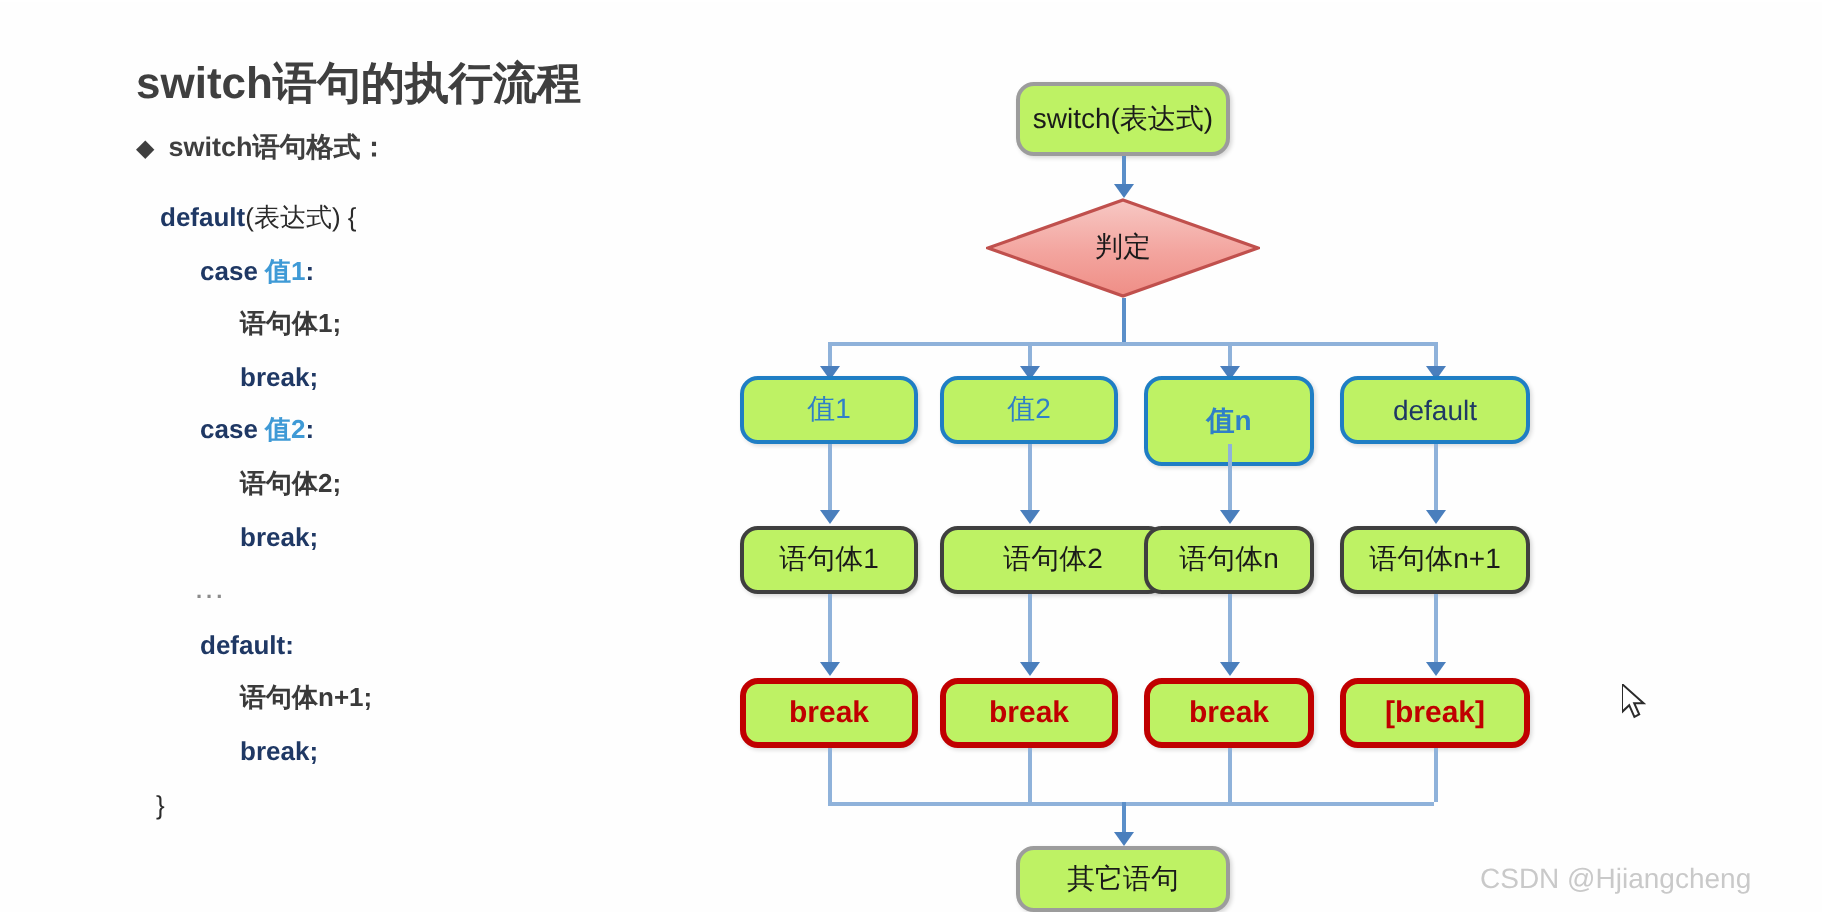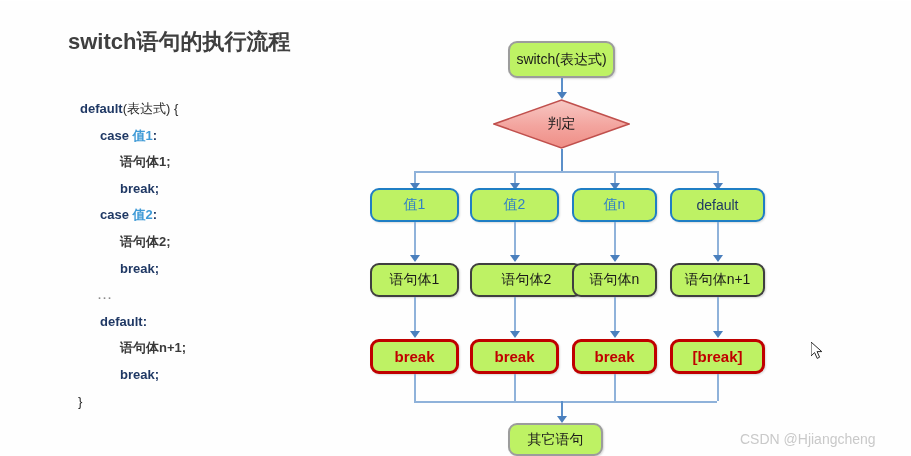--- a/index.html
+++ b/index.html
@@ -177,20 +177,23 @@
     white-space: nowrap;
   }
 </style>
 </head>
 <body>
 
 <div id="stage">
 
   <div class="slide-title">switch语句的执行流程</div>
 
+  <div class="bullet-row">
+    <span class="bullet-mark">◆</span><span>switch语句格式：</span>
+  </div>
 
   <div class="code-block" id="code-block">
       <div class="code-line ind-0"><span class="tok-kw">default</span><span class="tok-plain">(表达式) {</span></div>
       <div class="code-line ind-1"><span class="tok-kw">case </span><span class="tok-val">值1</span><span class="tok-kw">:</span></div>
       <div class="code-line ind-2"><span class="tok-dark">语句体1;</span></div>
       <div class="code-line ind-2"><span class="tok-kw">break;</span></div>
       <div class="code-line ind-1"><span class="tok-kw">case </span><span class="tok-val">值2</span><span class="tok-kw">:</span></div>
       <div class="code-line ind-2"><span class="tok-dark">语句体2;</span></div>
       <div class="code-line ind-2"><span class="tok-kw">break;</span></div>
       <div class="code-line ind-dots"><span class="tok-dots">...</span></div>
@@ -236,21 +239,21 @@
     <div class="ln ln-v ln-thin" style="left:254px; top:150px; height:17px;"></div>
     <div class="arrow-d" style="left:250px; top:162px;"></div>
 
     <div class="ln ln-v ln-thin" style="left:357px; top:150px; height:17px;"></div>
     <div class="arrow-d" style="left:353px; top:162px;"></div>
 
     <div class="ln ln-h ln-thin" style="left:54px; top:380px; width:303px; height:1.5px;"></div>
     <div class="ln ln-v" style="left:201px; top:380px; height:19px;"></div>
     <div class="arrow-d" style="left:197px; top:395px;"></div>
 
-    <div class="node node-gray" style="left:148px; top:402px; width:95px; height:33px;text-align:right;">
+    <div class="node node-gray" style="left:148px; top:402px; width:107px; height:33px;text-align:right;">
       <span>其它语句</span>
     </div>
 
     <div id="branch-cols">
         <div class="node node-blue" style="left: 10px; top: 167px; width: 89px; height: 34px;">
           <span>值1</span>
         </div>
         <div class="ln ln-v ln-thin" style="left: 54px; top: 201px; height: 36px;"></div>
         <div class="arrow-d" style="left: 50px; top: 234px;"></div>
         <div class="node node-dark" style="left: 10px; top: 242px; width: 89px; height: 34px;">
@@ -269,21 +272,21 @@
         <div class="arrow-d" style="left: 150px; top: 234px;"></div>
         <div class="node node-dark" style="left: 110px; top: 242px; width: 113px; height: 34px;">
           <span>语句体2</span>
         </div>
         <div class="ln ln-v ln-thin" style="left: 154px; top: 276px; height: 37px;"></div>
         <div class="arrow-d" style="left: 150px; top: 310px;"></div>
         <div class="node node-red" style="left: 110px; top: 318px; width: 89px; height: 35px;">
           <span>break</span>
         </div>
         <div class="ln ln-v ln-thin" style="left: 154px; top: 353px; height: 27px;"></div>
-        <div class="node node-blue" style="left: 212px; top: 167px; width: 85px; height: 34px;">
+        <div class="node node-blue" style="left: 212px; top: 167px; width: 85px; height: 45px; font-weight: bold;">
           <span>值n</span>
         </div>
         <div class="ln ln-v ln-thin" style="left: 254px; top: 201px; height: 36px;"></div>
         <div class="arrow-d" style="left: 250px; top: 234px;"></div>
         <div class="node node-dark" style="left: 212px; top: 242px; width: 85px; height: 34px;">
           <span>语句体n</span>
         </div>
         <div class="ln ln-v ln-thin" style="left: 254px; top: 276px; height: 37px;"></div>
         <div class="arrow-d" style="left: 250px; top: 310px;"></div>
         <div class="node node-red" style="left: 212px; top: 318px; width: 85px; height: 35px;">

